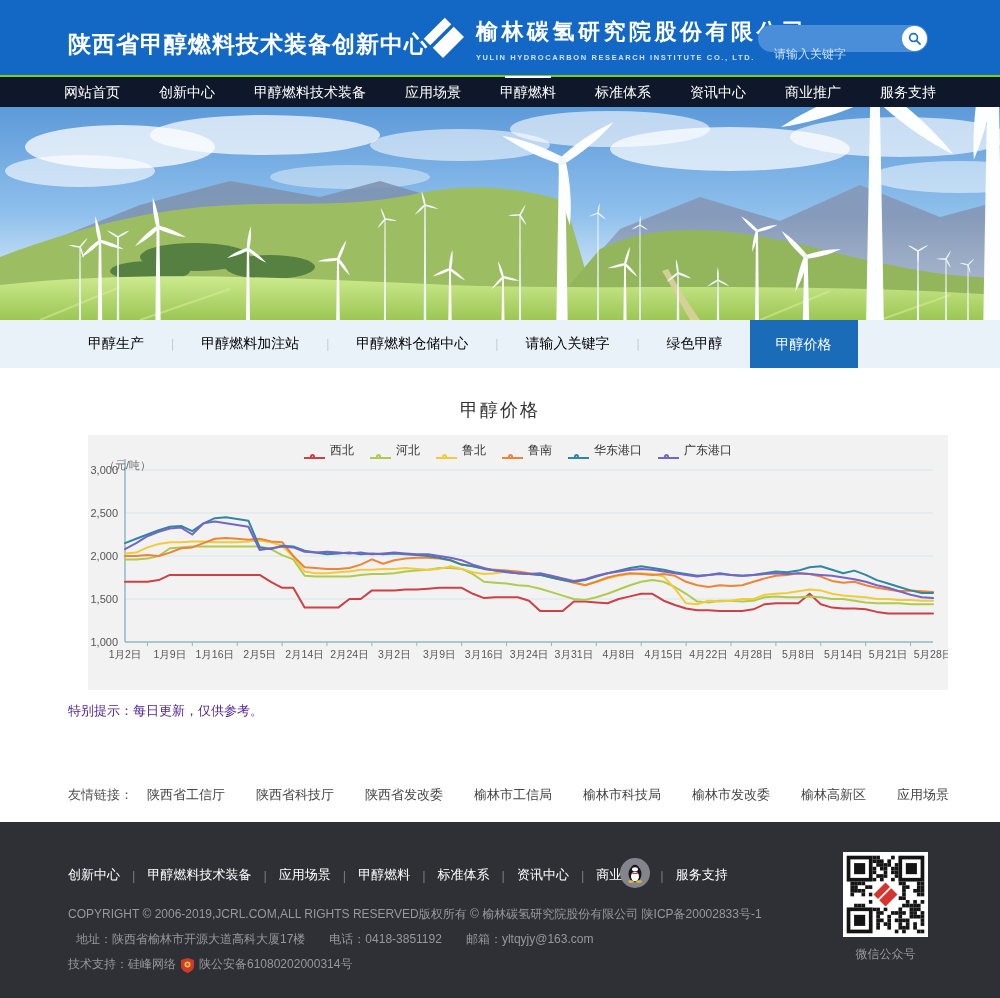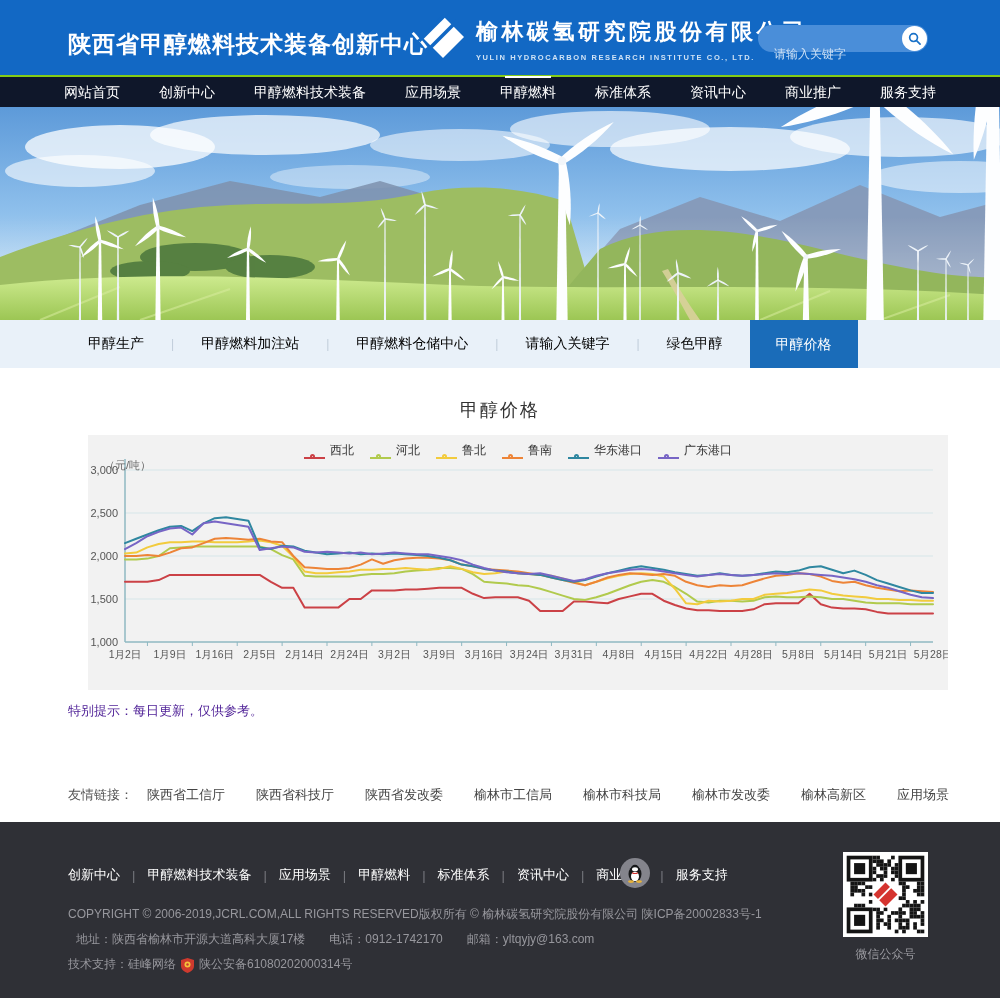--- a/index.html
+++ b/index.html
@@ -521,21 +521,21 @@
         <ellipse cx="9" cy="13.5" rx="4" ry="4.8" fill="#ffffff"></ellipse>
         <ellipse cx="9" cy="6.2" rx="3" ry="2" fill="#ffffff"></ellipse>
         <path d="M6 9 C8 10.2 10 10.2 12 9 L11.5 11 L6.5 11 Z" fill="#d5342f"></path>
         <ellipse cx="5" cy="18.6" rx="3" ry="1.4" fill="#e8b33a"></ellipse>
         <ellipse cx="13" cy="18.6" rx="3" ry="1.4" fill="#e8b33a"></ellipse>
       </svg>
     </button>
     <div class="copyright">COPYRIGHT © 2006-2019,JCRL.COM,ALL RIGHTS RESERVED版权所有 © 榆林碳氢研究院股份有限公司 陕ICP备20002833号-1</div>
     <div class="addr-line">
       <span>地址：陕西省榆林市开源大道高科大厦17楼</span>
-      <span>电话：0912-1742170</span>
+      <span>电话：0418-3851192</span>
       <span>邮箱：yltqyjy@163.com</span>
     </div>
     <div class="tech-line">
       <span>技术支持：硅峰网络</span>
       <svg class="badge" width="13" height="15" viewBox="0 0 13 15">
         <path d="M6.5 0 L13 2 V8 C13 11.8 9.5 13.8 6.5 15 C3.5 13.8 0 11.8 0 8 V2 Z" fill="#cf3a2e"></path>
         <circle cx="6.5" cy="6.5" r="3" fill="#f5c33b"></circle>
         <circle cx="6.5" cy="6.5" r="1.2" fill="#cf3a2e"></circle>
       </svg>
       <span>陕公安备61080202000314号</span>

